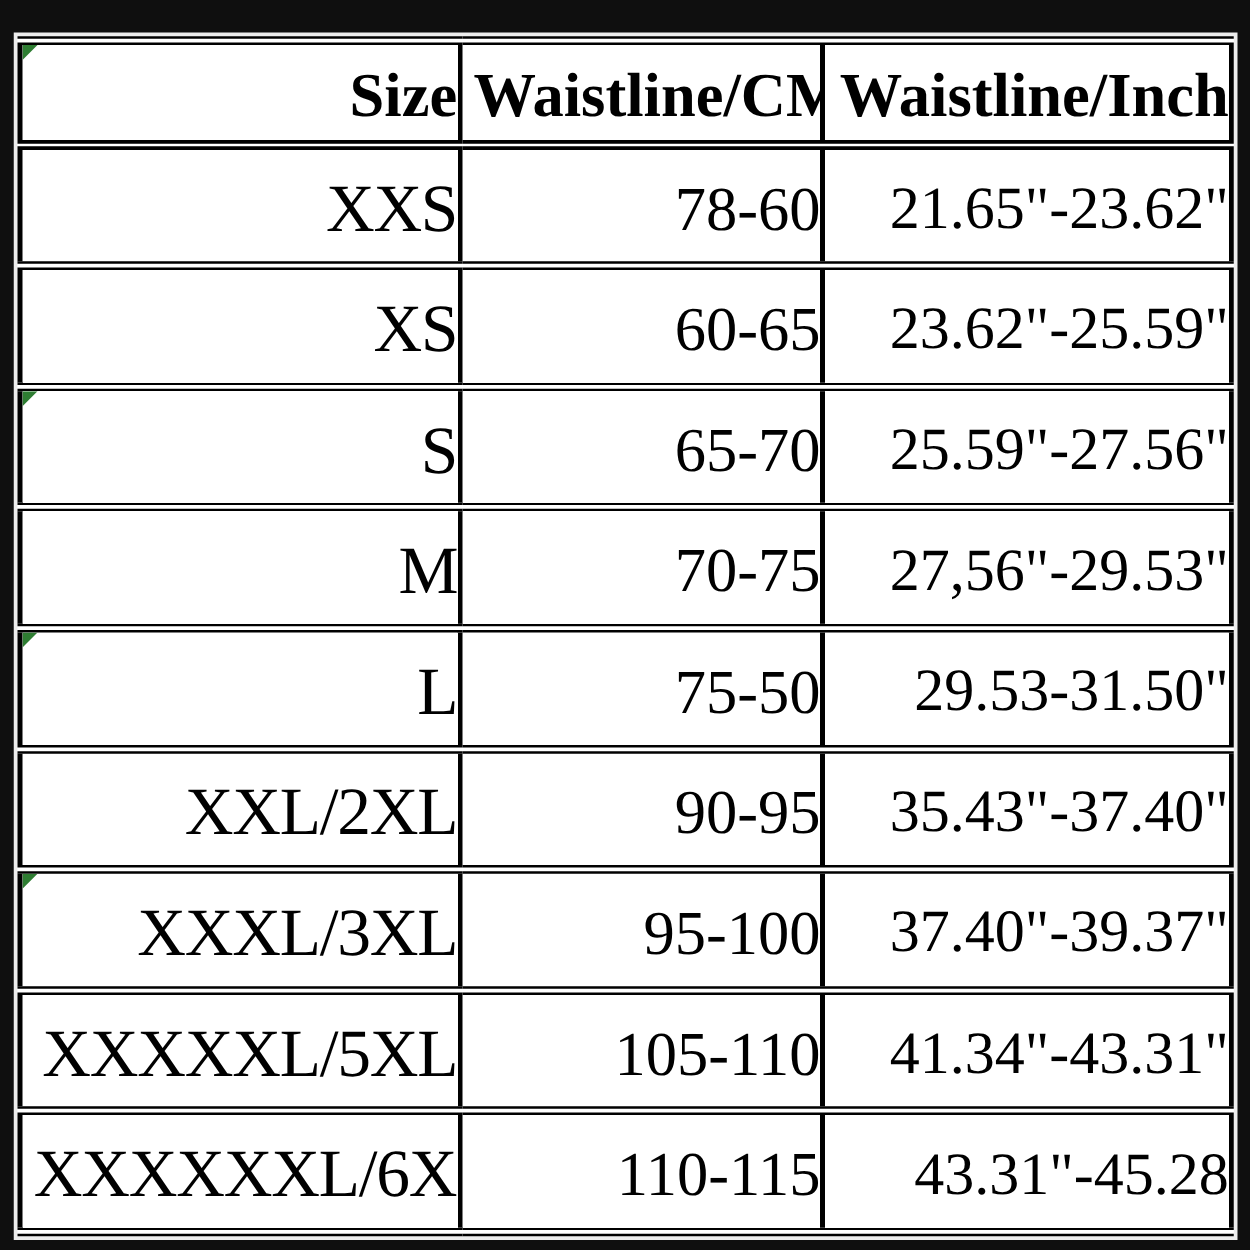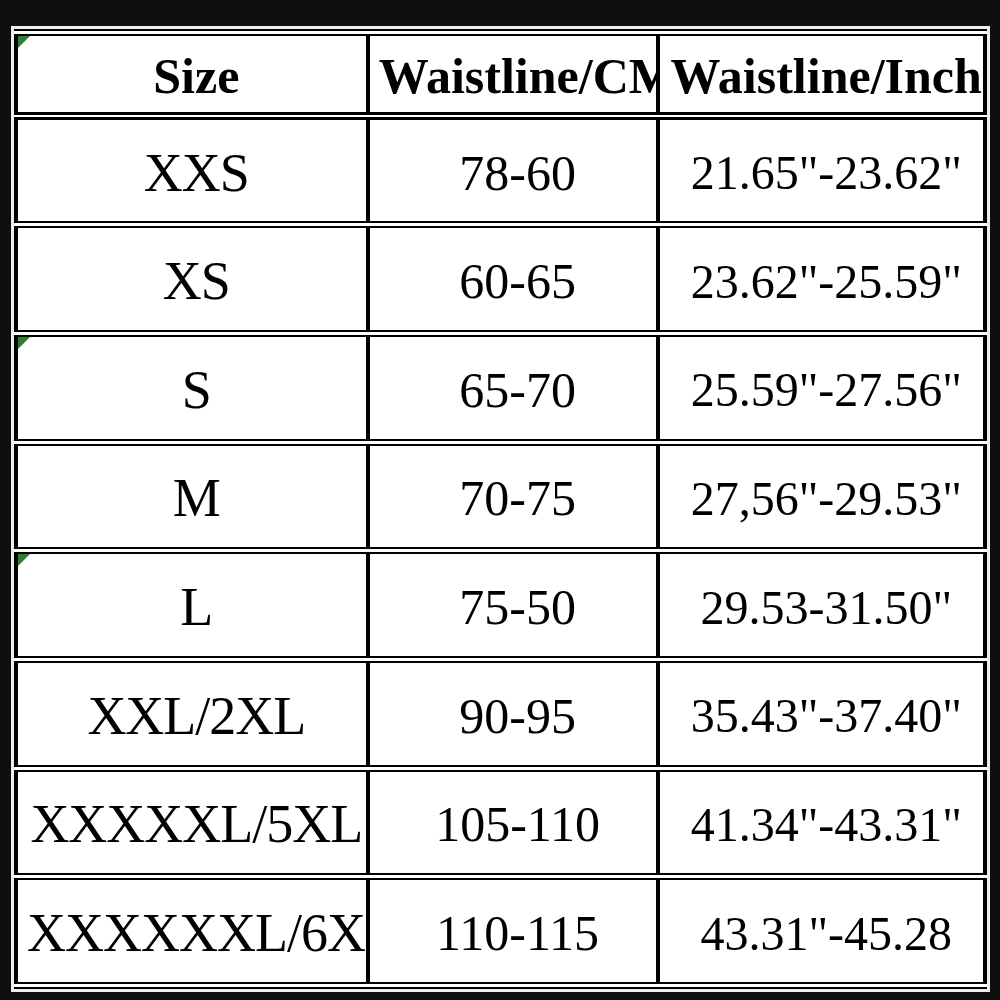--- a/index.html
+++ b/index.html
@@ -36,21 +36,21 @@
   col.c1 { width: 36.3%; }
   col.c2 { width: 30.0%; }
   col.c3 { width: 33.7%; }
   .cell {
     position: relative;
     background: var(--cell-bg, #ffffff);
     border-left: 4px solid var(--border, #000);
     border-right: 4px solid var(--border, #000);
     border-bottom: 7px double var(--border, #000);
     border-top: 7px double var(--border, #000);
-    text-align: center;
+    text-align: right;
     vertical-align: middle;
     padding: 0 0 0 9px;
     color: var(--text, #000);
     white-space: nowrap;
     overflow: hidden;
   }
   thead .cell {
     border-bottom: 8px double var(--border, #000);
     font-weight: bold;
     font-size: 50px;
@@ -170,20 +170,32 @@
     </td>
     <td class="cell cm-cell">
       <span class="txt">90-95</span>
     </td>
     <td class="cell inch-cell">
       <span class="txt">35.43"-37.40"</span>
     </td>
   </tr>
           <tr class="row">
     <td class="cell size-cell">
+      <span class="corner"></span>
+      <span class="txt">XXXL/3XL</span>
+    </td>
+    <td class="cell cm-cell">
+      <span class="txt">95-100</span>
+    </td>
+    <td class="cell inch-cell">
+      <span class="txt">37.40"-39.37"</span>
+    </td>
+  </tr>
+          <tr class="row">
+    <td class="cell size-cell">
       
       <span class="txt">XXXXXL/5XL</span>
     </td>
     <td class="cell cm-cell">
       <span class="txt">105-110</span>
     </td>
     <td class="cell inch-cell">
       <span class="txt">41.34"-43.31"</span>
     </td>
   </tr>

